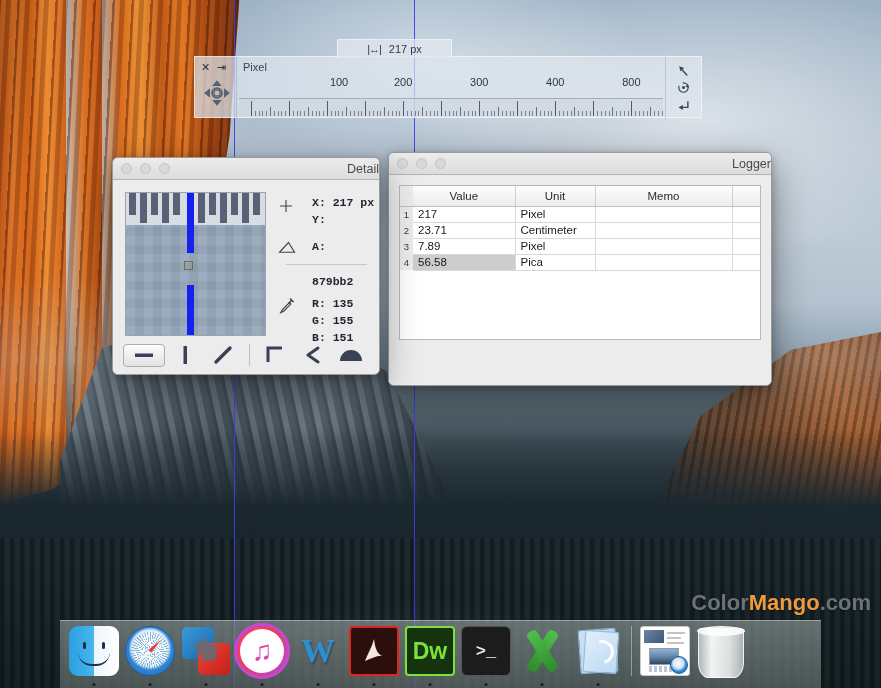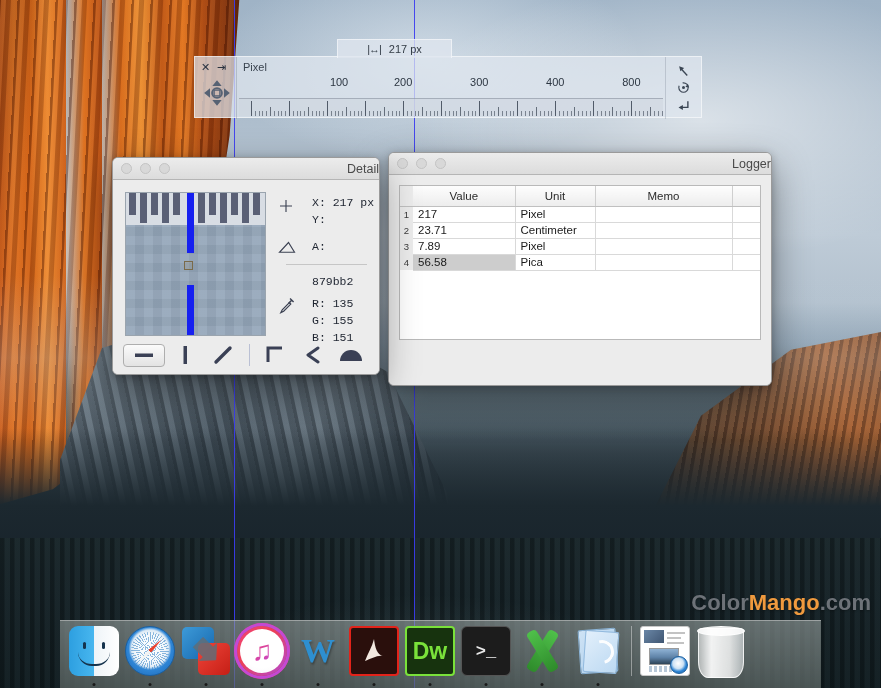--- a/index.html
+++ b/index.html
@@ -237,21 +237,21 @@
   .mag-noise {
     position: absolute; left: 0; top: 32px; right: 0; bottom: 0;
     background:
       repeating-linear-gradient(90deg, rgba(255,255,255,0.045) 0 9px, rgba(0,0,0,0.035) 9px 18px),
       repeating-linear-gradient(0deg, rgba(255,255,255,0.04) 0 9px, rgba(0,0,0,0.03) 9px 18px);
   }
 
   .detail-info {
     position: absolute; left: 165px; top: 14px; right: 8px;
   }
-  .info-group { position: relative; padding-left: 34px; }
+  .info-group { position: relative; padding-left: 34px; font-weight: bold; }
   .info-icon {
     position: absolute; left: 0; color: #3b4152;
   }
   .info-line {
     font-family: "Liberation Mono", monospace;
     font-size: 11.5px; color: #1e2430;
     line-height: 17px; white-space: pre;
   }
   .info-sep {
     height: 1px; background: #c6c6c6;

